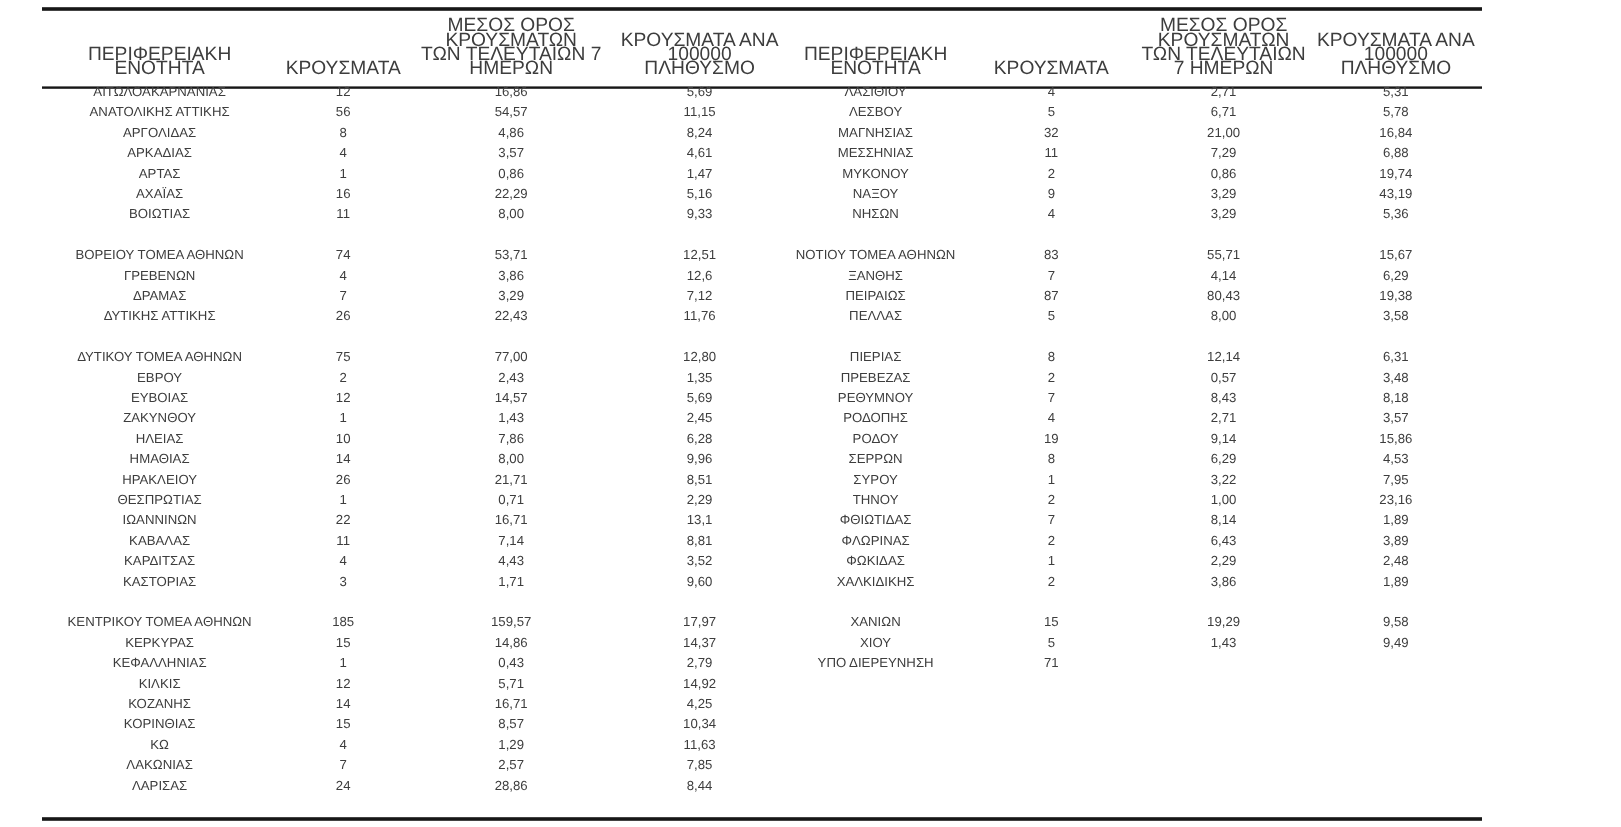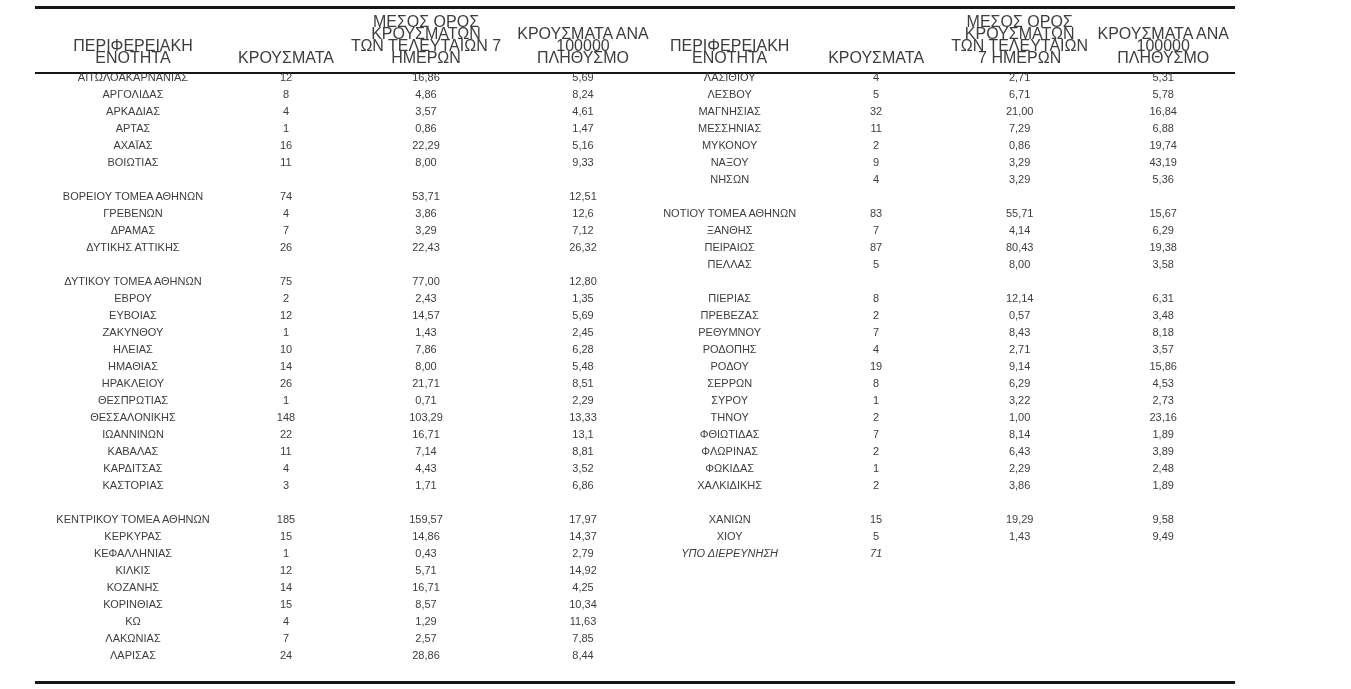--- a/index.html
+++ b/index.html
@@ -24,21 +24,21 @@
   .thead { display:flex; height:69px; align-items:flex-end; }
   .th {
     text-align:center; font-size:16px; line-height:12px;
     color:#3d3d3d; padding-bottom:5px;
   }
   .th span { display:block; }
 
   .row { display:flex; height:17px; line-height:17px; font-size:11px; white-space:nowrap; }
   .row.spacer { height:17px; }
   .cell { text-align:center; overflow:visible; }
-  .row.italic { font-style:italic; }
+  .row.italic { }
 
   
   .half-left  .col-region { width:196px; }
   .half-left  .col-cases  { width:110px; }
   .half-left  .col-avg    { width:170px; }
   .half-left  .col-per    { width:144px; }
   
   .half-right .col-region { width:156px; }
   .half-right .col-cases  { width:150px; }
   .half-right .col-avg    { width:150px; }
@@ -69,20 +69,26 @@
         </div>
       </div>
       <div class="tbody">
           <div class="row">
             <div class="cell col-region">ΑΙΤΩΛΟΑΚΑΡΝΑΝΙΑΣ</div>
             <div class="cell col-cases">12</div>
             <div class="cell col-avg">16,86</div>
             <div class="cell col-per">5,69</div>
           </div>
           <div class="row">
+            <div class="cell col-region">ΑΝΑΤΟΛΙΚΗΣ ΑΤΤΙΚΗΣ</div>
+            <div class="cell col-cases">56</div>
+            <div class="cell col-avg">54,57</div>
+            <div class="cell col-per">11,15</div>
+          </div>
+          <div class="row">
             <div class="cell col-region">ΑΡΓΟΛΙΔΑΣ</div>
             <div class="cell col-cases">8</div>
             <div class="cell col-avg">4,86</div>
             <div class="cell col-per">8,24</div>
           </div>
           <div class="row">
             <div class="cell col-region">ΑΡΚΑΔΙΑΣ</div>
             <div class="cell col-cases">4</div>
             <div class="cell col-avg">3,57</div>
             <div class="cell col-per">4,61</div>
@@ -121,21 +127,21 @@
           <div class="row">
             <div class="cell col-region">ΔΡΑΜΑΣ</div>
             <div class="cell col-cases">7</div>
             <div class="cell col-avg">3,29</div>
             <div class="cell col-per">7,12</div>
           </div>
           <div class="row">
             <div class="cell col-region">ΔΥΤΙΚΗΣ ΑΤΤΙΚΗΣ</div>
             <div class="cell col-cases">26</div>
             <div class="cell col-avg">22,43</div>
-            <div class="cell col-per">26,32</div>
+            <div class="cell col-per">11,76</div>
           </div>
           <div class="row spacer"></div>
           <div class="row">
             <div class="cell col-region">ΔΥΤΙΚΟΥ ΤΟΜΕΑ ΑΘΗΝΩΝ</div>
             <div class="cell col-cases">75</div>
             <div class="cell col-avg">77,00</div>
             <div class="cell col-per">12,80</div>
           </div>
           <div class="row">
             <div class="cell col-region">ΕΒΡΟΥ</div>
@@ -158,41 +164,35 @@
           <div class="row">
             <div class="cell col-region">ΗΛΕΙΑΣ</div>
             <div class="cell col-cases">10</div>
             <div class="cell col-avg">7,86</div>
             <div class="cell col-per">6,28</div>
           </div>
           <div class="row">
             <div class="cell col-region">ΗΜΑΘΙΑΣ</div>
             <div class="cell col-cases">14</div>
             <div class="cell col-avg">8,00</div>
-            <div class="cell col-per">5,48</div>
+            <div class="cell col-per">9,96</div>
           </div>
           <div class="row">
             <div class="cell col-region">ΗΡΑΚΛΕΙΟΥ</div>
             <div class="cell col-cases">26</div>
             <div class="cell col-avg">21,71</div>
             <div class="cell col-per">8,51</div>
           </div>
           <div class="row">
             <div class="cell col-region">ΘΕΣΠΡΩΤΙΑΣ</div>
             <div class="cell col-cases">1</div>
             <div class="cell col-avg">0,71</div>
             <div class="cell col-per">2,29</div>
           </div>
           <div class="row">
-            <div class="cell col-region">ΘΕΣΣΑΛΟΝΙΚΗΣ</div>
-            <div class="cell col-cases">148</div>
-            <div class="cell col-avg">103,29</div>
-            <div class="cell col-per">13,33</div>
-          </div>
-          <div class="row">
             <div class="cell col-region">ΙΩΑΝΝΙΝΩΝ</div>
             <div class="cell col-cases">22</div>
             <div class="cell col-avg">16,71</div>
             <div class="cell col-per">13,1</div>
           </div>
           <div class="row">
             <div class="cell col-region">ΚΑΒΑΛΑΣ</div>
             <div class="cell col-cases">11</div>
             <div class="cell col-avg">7,14</div>
             <div class="cell col-per">8,81</div>
@@ -200,21 +200,21 @@
           <div class="row">
             <div class="cell col-region">ΚΑΡΔΙΤΣΑΣ</div>
             <div class="cell col-cases">4</div>
             <div class="cell col-avg">4,43</div>
             <div class="cell col-per">3,52</div>
           </div>
           <div class="row">
             <div class="cell col-region">ΚΑΣΤΟΡΙΑΣ</div>
             <div class="cell col-cases">3</div>
             <div class="cell col-avg">1,71</div>
-            <div class="cell col-per">6,86</div>
+            <div class="cell col-per">9,60</div>
           </div>
           <div class="row spacer"></div>
           <div class="row">
             <div class="cell col-region">ΚΕΝΤΡΙΚΟΥ ΤΟΜΕΑ ΑΘΗΝΩΝ</div>
             <div class="cell col-cases">185</div>
             <div class="cell col-avg">159,57</div>
             <div class="cell col-per">17,97</div>
           </div>
           <div class="row">
             <div class="cell col-region">ΚΕΡΚΥΡΑΣ</div>
@@ -382,21 +382,21 @@
           <div class="row">
             <div class="cell col-region">ΣΕΡΡΩΝ</div>
             <div class="cell col-cases">8</div>
             <div class="cell col-avg">6,29</div>
             <div class="cell col-per">4,53</div>
           </div>
           <div class="row">
             <div class="cell col-region">ΣΥΡΟΥ</div>
             <div class="cell col-cases">1</div>
             <div class="cell col-avg">3,22</div>
-            <div class="cell col-per">2,73</div>
+            <div class="cell col-per">7,95</div>
           </div>
           <div class="row">
             <div class="cell col-region">ΤΗΝΟΥ</div>
             <div class="cell col-cases">2</div>
             <div class="cell col-avg">1,00</div>
             <div class="cell col-per">23,16</div>
           </div>
           <div class="row">
             <div class="cell col-region">ΦΘΙΩΤΙΔΑΣ</div>
             <div class="cell col-cases">7</div>

